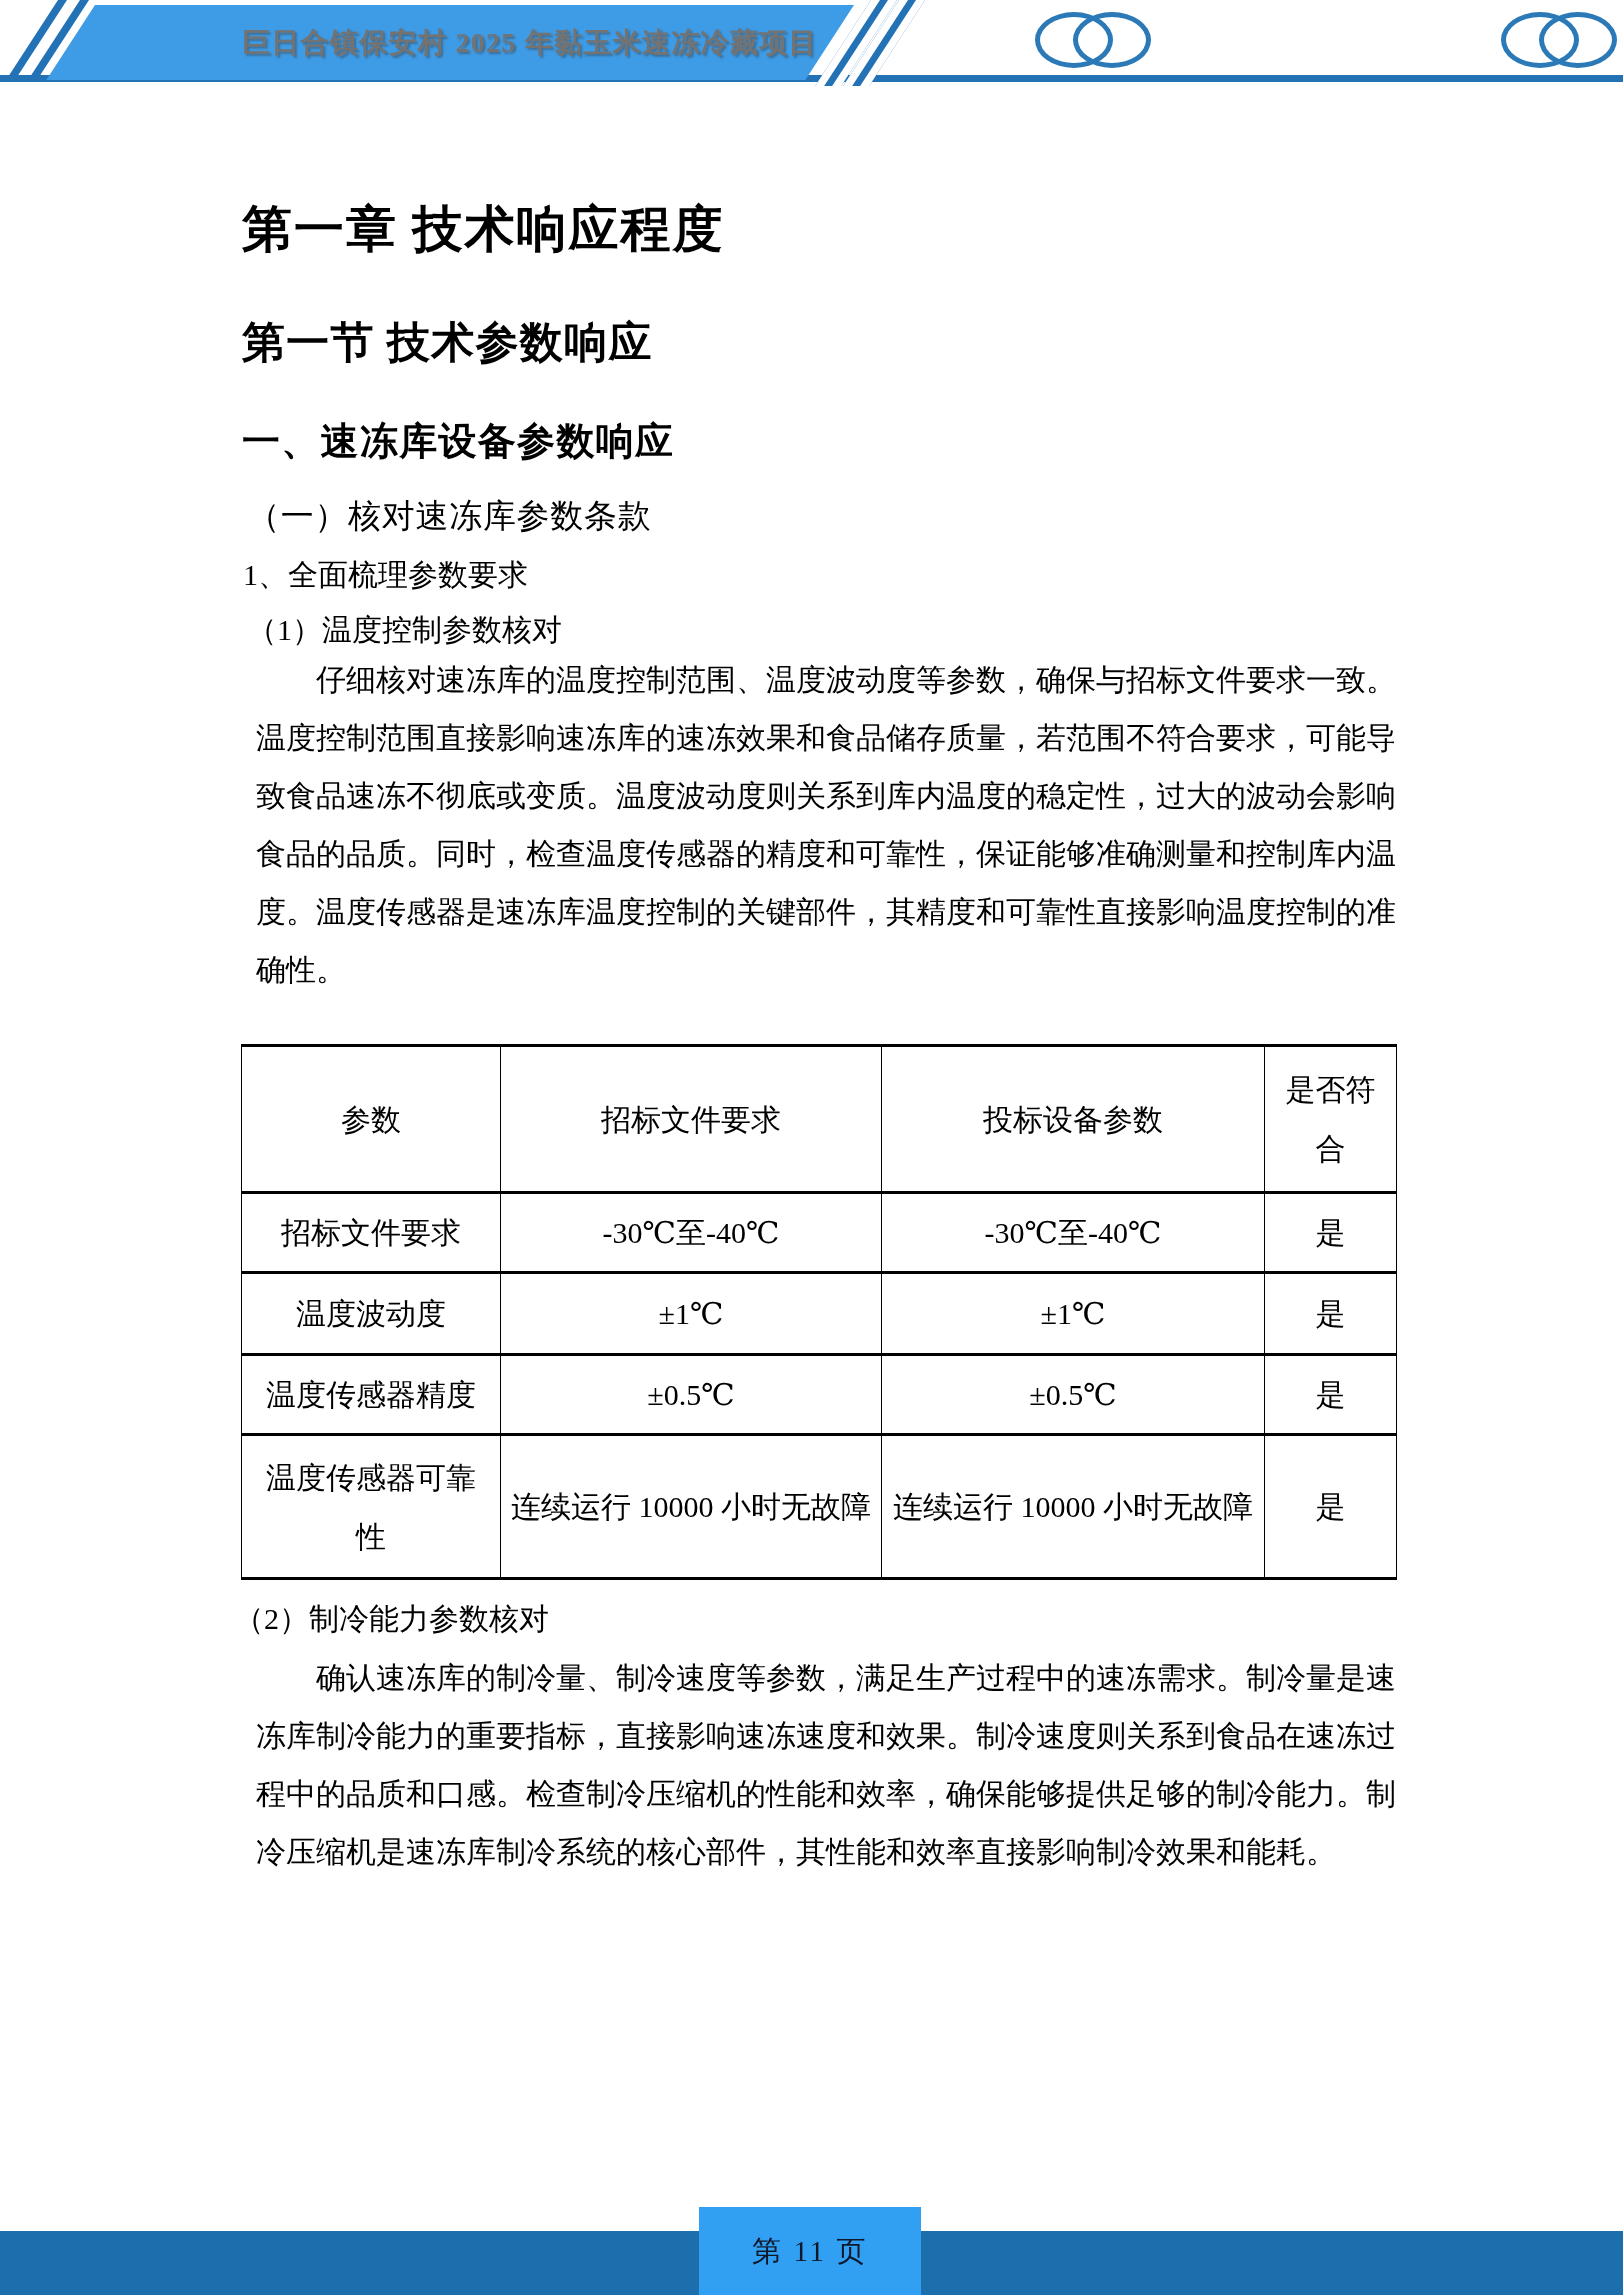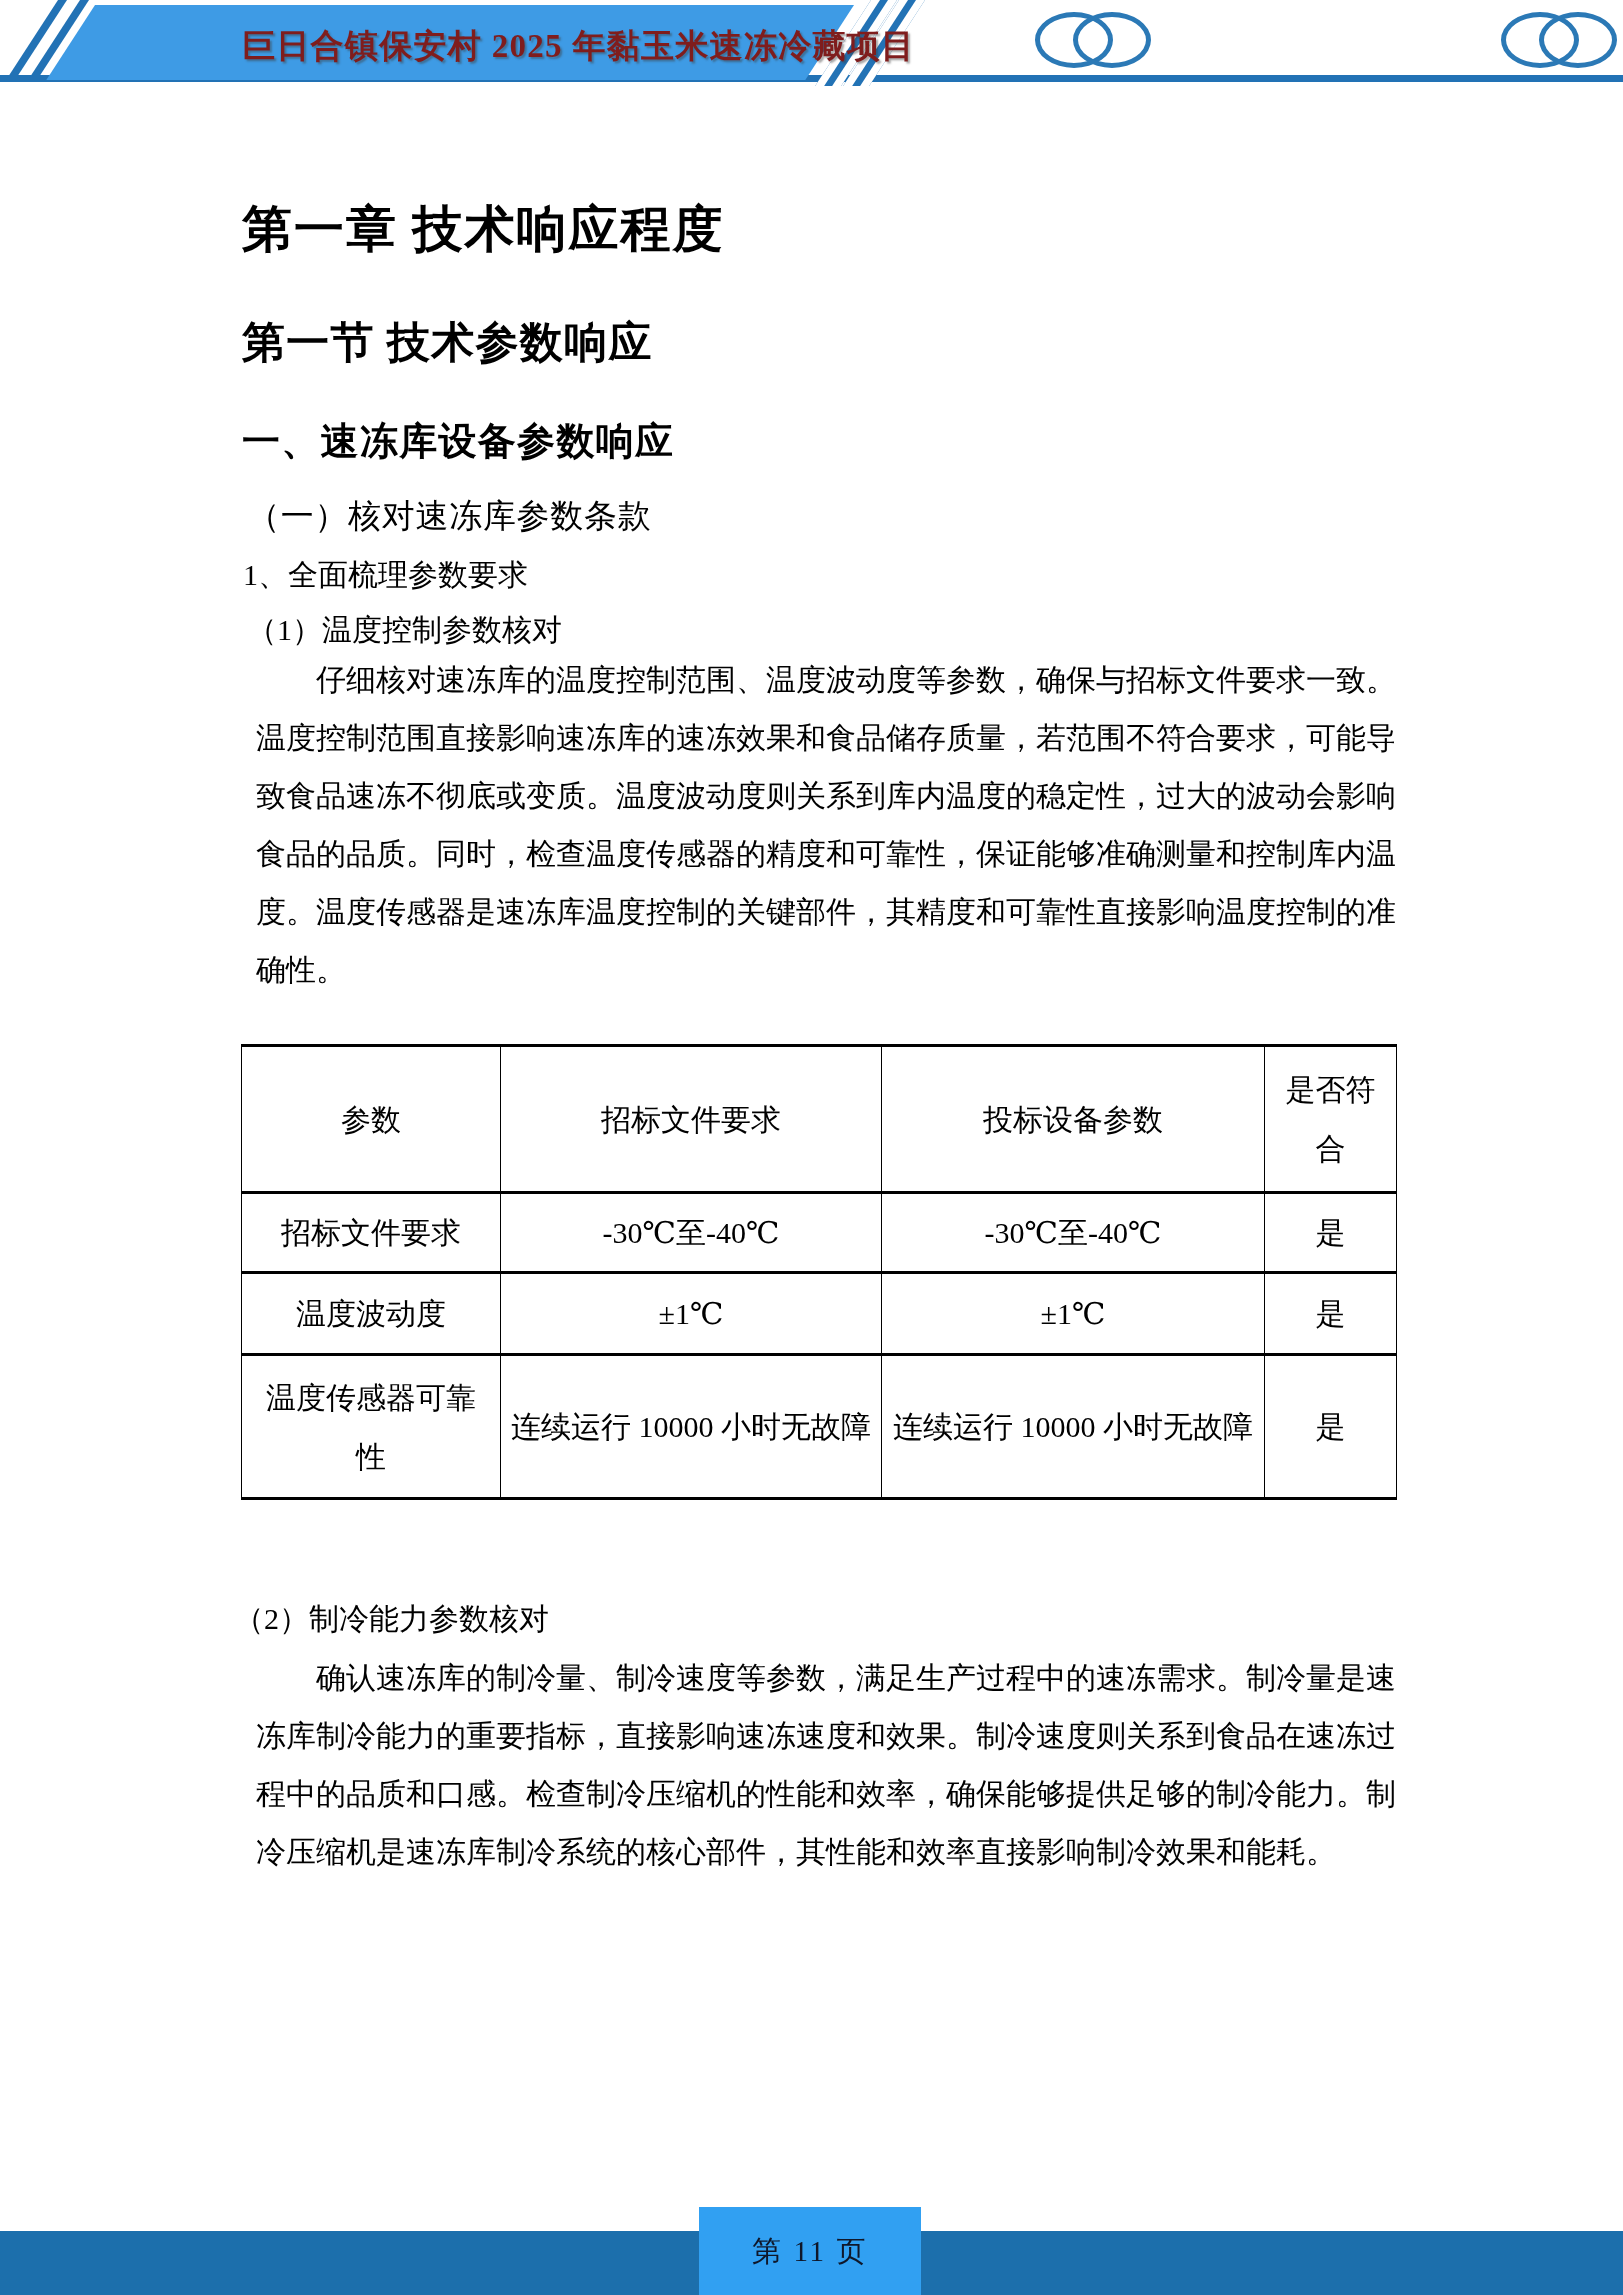--- a/index.html
+++ b/index.html
@@ -23,21 +23,21 @@
     background:#2272B5; transform:skewX(-33deg); transform-origin:left top;
   }
   .hdr-stripe.s1{left:58px;}
   .hdr-stripe.s2{left:80px;}
   .hdr-banner{
     position:absolute; left:95px; top:5.2px; width:759px; height:75px;
     background:#3E9BE5; transform:skewX(-33deg); transform-origin:left top;
   }
   .hdr-title{
     position:absolute; left:242px; top:23.6px;
-    font-size:33px; font-weight:bold; color:#7f1d1d;
+    font-size:28px; font-weight:bold; color:#737373;
     letter-spacing:1.3px; white-space:nowrap;
     text-shadow:2px 2px 2px rgba(60,60,60,0.45);
   }
   .hdr-slash{
     position:absolute; top:0; height:86px; width:7.9px;
     background:#2272B5;
     border-left:9.2px solid #ffffff; border-right:9.2px solid #ffffff;
     transform:skewX(-33deg); transform-origin:left top;
   }
   .hdr-slash.s1{left:871px;}
@@ -148,20 +148,26 @@
       <td>-30℃至-40℃</td>
       <td>-30℃至-40℃</td>
       <td>是</td>
     </tr>
     <tr class="r2">
       <td>温度波动度</td>
       <td>±1℃</td>
       <td>±1℃</td>
       <td>是</td>
     </tr>
+    <tr class="r3">
+      <td>温度传感器精度</td>
+      <td>±0.5℃</td>
+      <td>±0.5℃</td>
+      <td>是</td>
+    </tr>
     <tr class="r4">
       <td>温度传感器可靠性</td>
       <td>连续运行 10000 小时无故障</td>
       <td>连续运行 10000 小时无故障</td>
       <td>是</td>
     </tr>
   </tbody>
     </table>
 
   <div class="abs h-clause2">（2）制冷能力参数核对</div>

